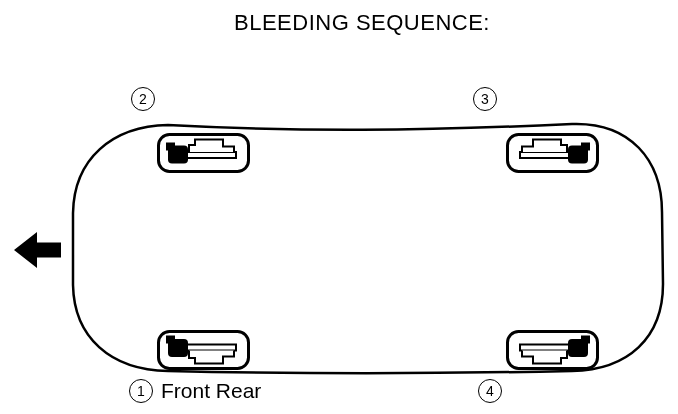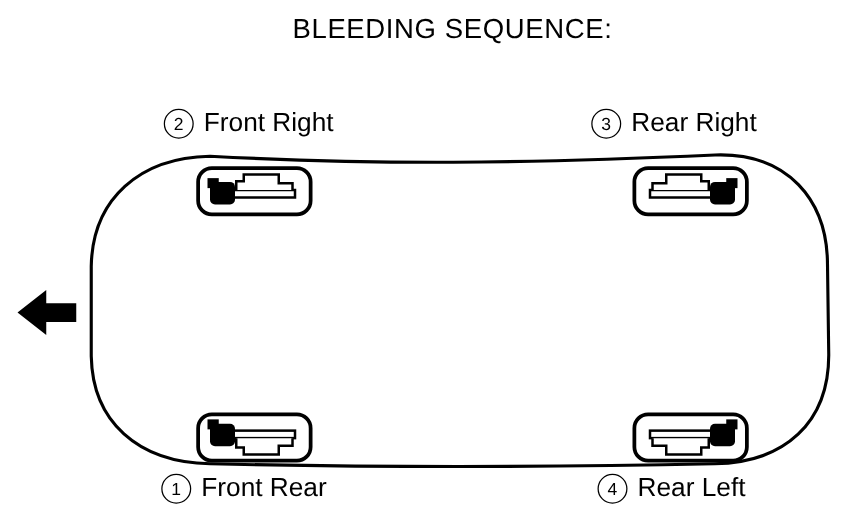--- a/index.html
+++ b/index.html
@@ -101,37 +101,34 @@
     <use href="#cal-up" transform="translate(157,133)"></use>
     <use href="#cal-up" transform="translate(599,133) scale(-1,1)"></use>
     <use href="#cal-down" transform="translate(157,330)"></use>
     <use href="#cal-down" transform="translate(599,330) scale(-1,1)"></use>
   </svg>
 
   <div class="wheel-label pos-front-right">
     <span class="badge">
       <span>2</span>
     </span>
-    <span>Front Right</span>
   </div>
 
   <div class="wheel-label pos-rear-right">
     <span class="badge">
       <span>3</span>
     </span>
-    <span>Rear Right</span>
   </div>
 
   <div class="wheel-label pos-front-left">
     <span class="badge">
       <span>1</span>
     </span>
     <span>Front Rear</span>
   </div>
 
   <div class="wheel-label pos-rear-left">
     <span class="badge">
       <span>4</span>
     </span>
-    <span>Rear Left</span>
   </div>
 
 </div>
 
 </body></html>

